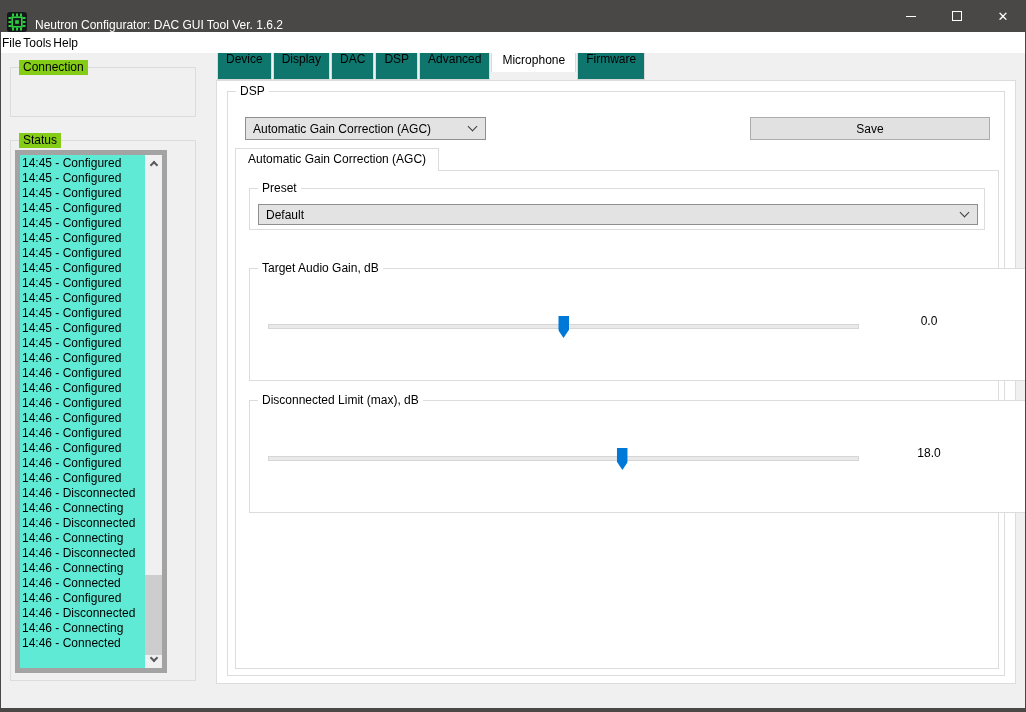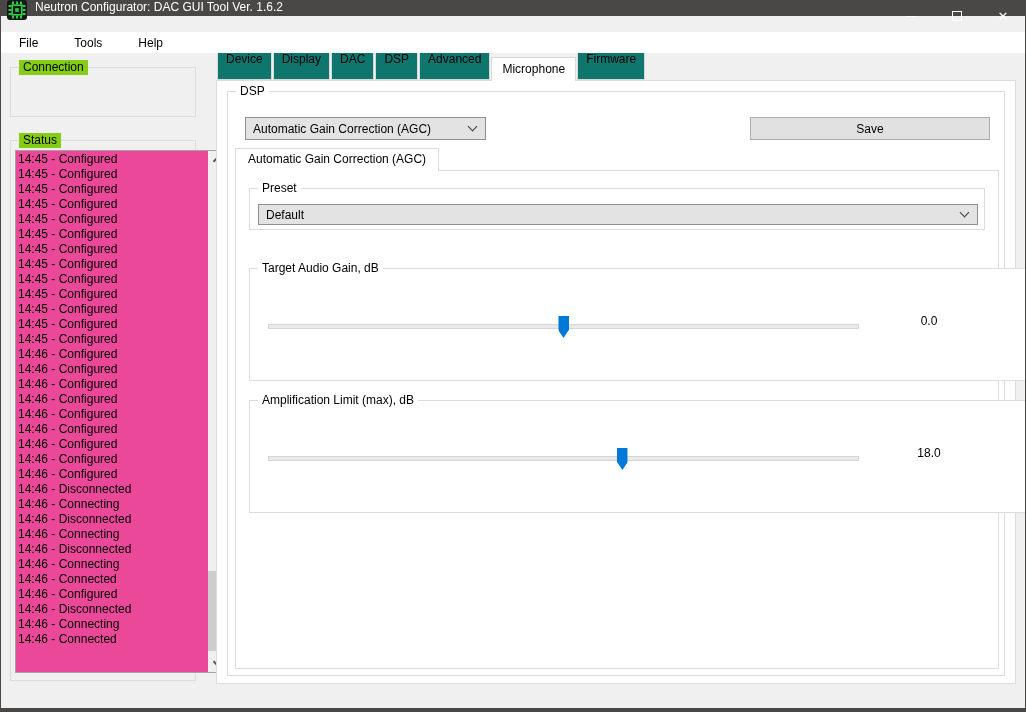--- a/index.html
+++ b/index.html
@@ -7,62 +7,62 @@
     width:1026px;height:712px;position:relative;overflow:hidden;
     background:#f0f0f0;color:#000;
     font-family:"Liberation Sans",sans-serif;font-size:12px;
   }
   *{box-sizing:border-box}
 
   
   .frame{position:absolute;inset:0;border-left:1px solid #4a4846;border-right:1px solid #4a4846;border-bottom:4px solid #4a4846;pointer-events:none;z-index:90}
 
   
-  .titlebar{position:absolute;left:0;top:0;width:1026px;height:16px;background:#4a4846;display:flex;align-items:flex-start;z-index:80}
+  .titlebar{position:absolute;left:0;top:0;width:1026px;height:32px;background:#4a4846;display:flex;align-items:flex-end;z-index:80}
   .app-icon{width:20px;height:20px;margin:0 8px 0 7px;flex:0 0 auto}
   .title-text{color:#fff;font-size:12px;white-space:nowrap}
   .win-controls{margin-left:auto;display:flex;height:32px}
   .win-btn{width:46px;height:32px;display:flex;align-items:center;justify-content:center;color:#fff;cursor:default}
   .glyph-min{width:10px;height:1px;background:#fff;display:block}
   .glyph-max{width:10px;height:10px;border:1px solid #fff;display:block}
   .glyph-close{font-size:13px;line-height:1;color:#fff}
 
   
   .menubar{position:absolute;left:1px;top:32px;width:1024px;height:21px;background:#fff;display:flex;align-items:center;z-index:70}
-  .menu-item{padding:3px 18px;cursor:default}
+  .menu-item{padding:3px 1px;cursor:default}
 
   
   .gb{border:1px solid #dcdcdc;position:relative}
   .gb-label{position:absolute;top:-8px;left:8px;background:#84cc16;padding:0 4px;line-height:15px;white-space:nowrap}
   .on-white>.gb-label{background:#fff}
 
   
   .connection-group{position:absolute;left:10px;top:67px;width:186px;height:50px}
   .disconnect-btn{position:absolute;left:6px;top:10px;width:174px;height:30px}
   .status-group{position:absolute;left:10px;top:140px;width:186px;height:541px}
-  .listbox{position:absolute;left:4px;top:9px;width:211px;height:523px;background:#ec4899;border:1px solid #a3a3a3}
+  .listbox{position:absolute;left:4px;top:9px;width:152px;height:523px;background:#5eead4;border:5px solid #a3a3a3}
   .list-items{position:absolute;left:0;top:0;right:17px;bottom:0;overflow:hidden;padding:1px 0 0 2px}
   .list-item{line-height:15px;white-space:nowrap}
   .scrollbar{position:absolute;right:0;top:0;bottom:0;width:17px;background:#f0f0f0}
   .sb-btn{position:absolute;left:0;width:17px;height:17px;display:flex;align-items:center;justify-content:center}
   .sb-up{top:0}.sb-down{bottom:0}
   .sb-arrow{width:6px;height:6px;border-right:2px solid #5a5a5a;border-bottom:2px solid #5a5a5a;display:block}
   .sb-arrow.up{transform:rotate(-135deg);margin-top:3px}
   .sb-arrow.down{transform:rotate(45deg);margin-top:-3px}
   .sb-thumb{position:absolute;left:0;top:420px;width:17px;height:80px;background:#cdcdcd}
 
   
   .btn{background:#e1e1e1;border:1px solid #adadad;display:flex;align-items:center;justify-content:center;cursor:default}
   .dropdown{background:#e3e3e3;border:1px solid #8f8f8f;display:flex;align-items:center;justify-content:space-between;padding:0 9px 0 7px;cursor:default}
   .chev{width:7px;height:7px;border-right:1px solid #3c3c3c;border-bottom:1px solid #3c3c3c;transform:rotate(45deg);margin-top:-4px;flex:0 0 auto}
 
   
   .tabstrip{position:absolute;left:217px;top:57px;height:24px;display:flex;align-items:flex-end;z-index:3}
   .tab{height:39px;line-height:19px;padding:8px 8px;background:#0f766e;border:1px solid #d9d9d9;margin:0 1px 1px 0;white-space:nowrap}
-  .tab.selected{height:24px;line-height:22px;padding:0 10px;background:#fff;border-bottom:none;margin-bottom:0;position:relative;z-index:4}
+  .tab.selected{height:24px;line-height:22px;padding:0 10px;background:#fff;border-bottom:none;margin-bottom:9px;position:relative;z-index:4}
   .tabpage{position:absolute;left:216px;top:80px;width:800px;height:604px;background:#fff;border:1px solid #dcdcdc;z-index:1}
 
   
   .dsp-group{position:absolute;left:227px;top:91px;width:778px;height:585px;z-index:2}
   .agc-selector{position:absolute;left:245px;top:117px;width:241px;height:23px;z-index:3}
   .save-btn{position:absolute;left:750px;top:117px;width:240px;height:23px;z-index:3}
   .subtab{position:absolute;left:235px;top:148px;height:23px;line-height:21px;padding:0 12px;background:#fff;border:1px solid #dcdcdc;border-bottom:none;z-index:4;white-space:nowrap}
   .subtabpage{position:absolute;left:235px;top:170px;width:764px;height:499px;background:#fff;border:1px solid #dcdcdc;z-index:3}
   .preset-group{position:absolute;left:249px;top:188px;width:736px;height:42px;z-index:4}
   .preset-dropdown{position:absolute;left:8px;top:15px;width:720px;height:21px}
@@ -213,21 +213,21 @@
 <div class="sliders">
 
 <div class="gb slider-group">
     <span class="gb-label">Target Audio Gain, dB</span>
     <div class="track">
       <div class="thumb" style="left: 50%;"></div>
     </div>
     <div class="slider-value">0.0</div>
   </div>
     <div class="gb slider-group">
-    <span class="gb-label">Amplification Limit (max), dB</span>
+    <span class="gb-label">Disconnected Limit (max), dB</span>
     <div class="track">
       <div class="thumb" style="left: 60%;"></div>
     </div>
     <div class="slider-value">18.0</div>
   </div>
   </div>
 
 <div class="frame"></div>
 
 </body></html>

